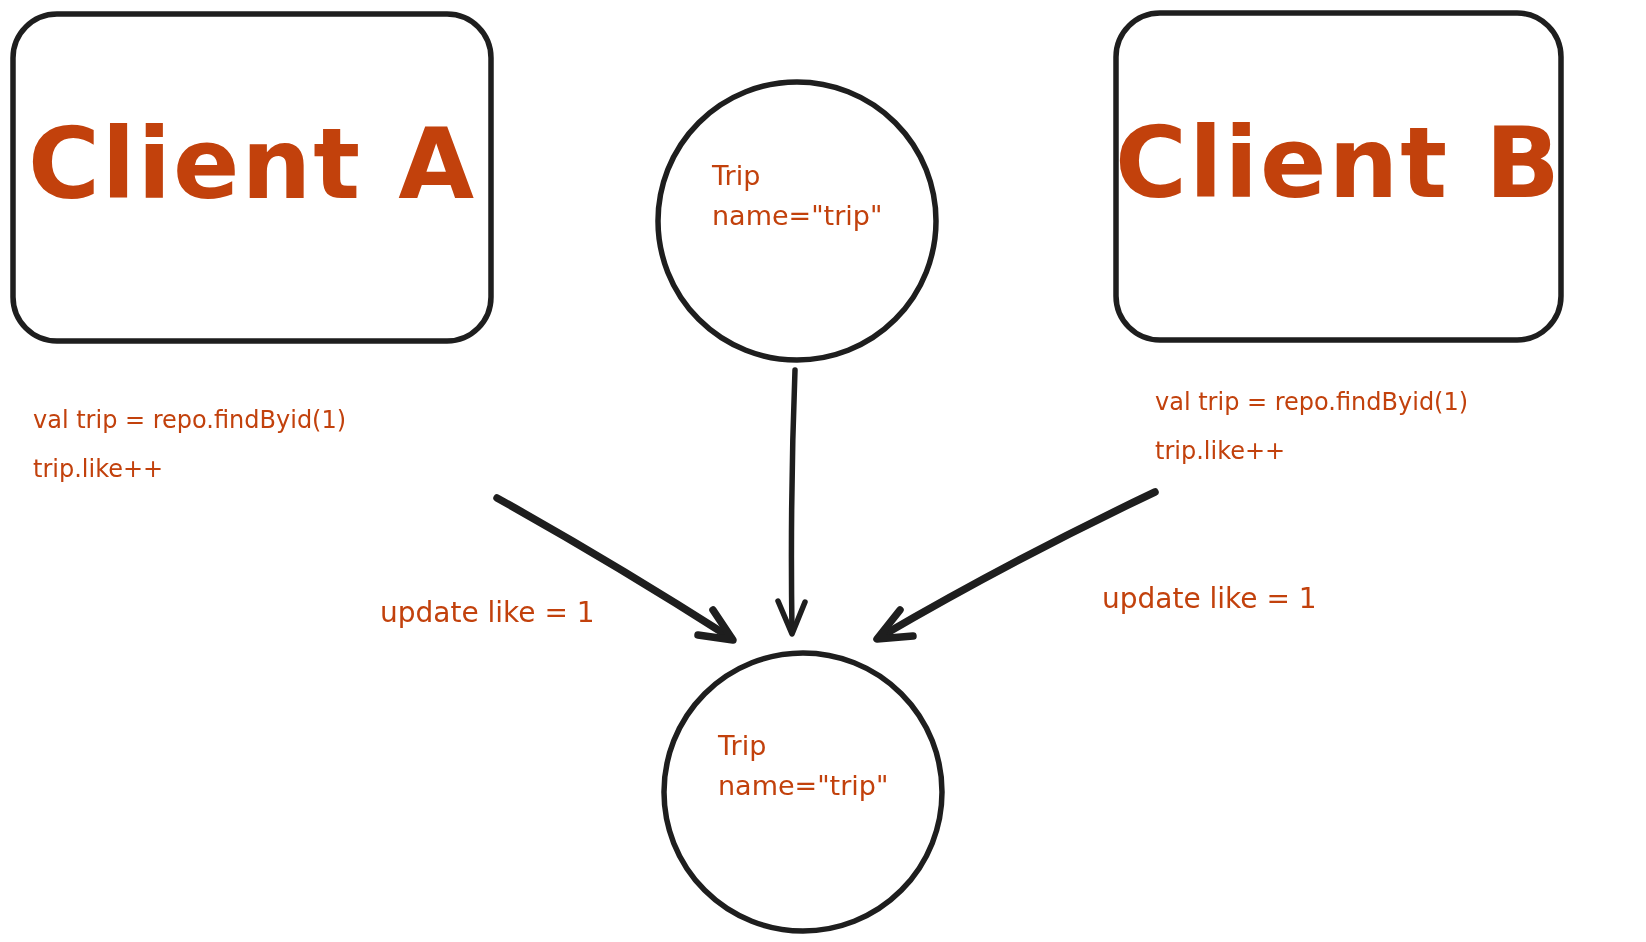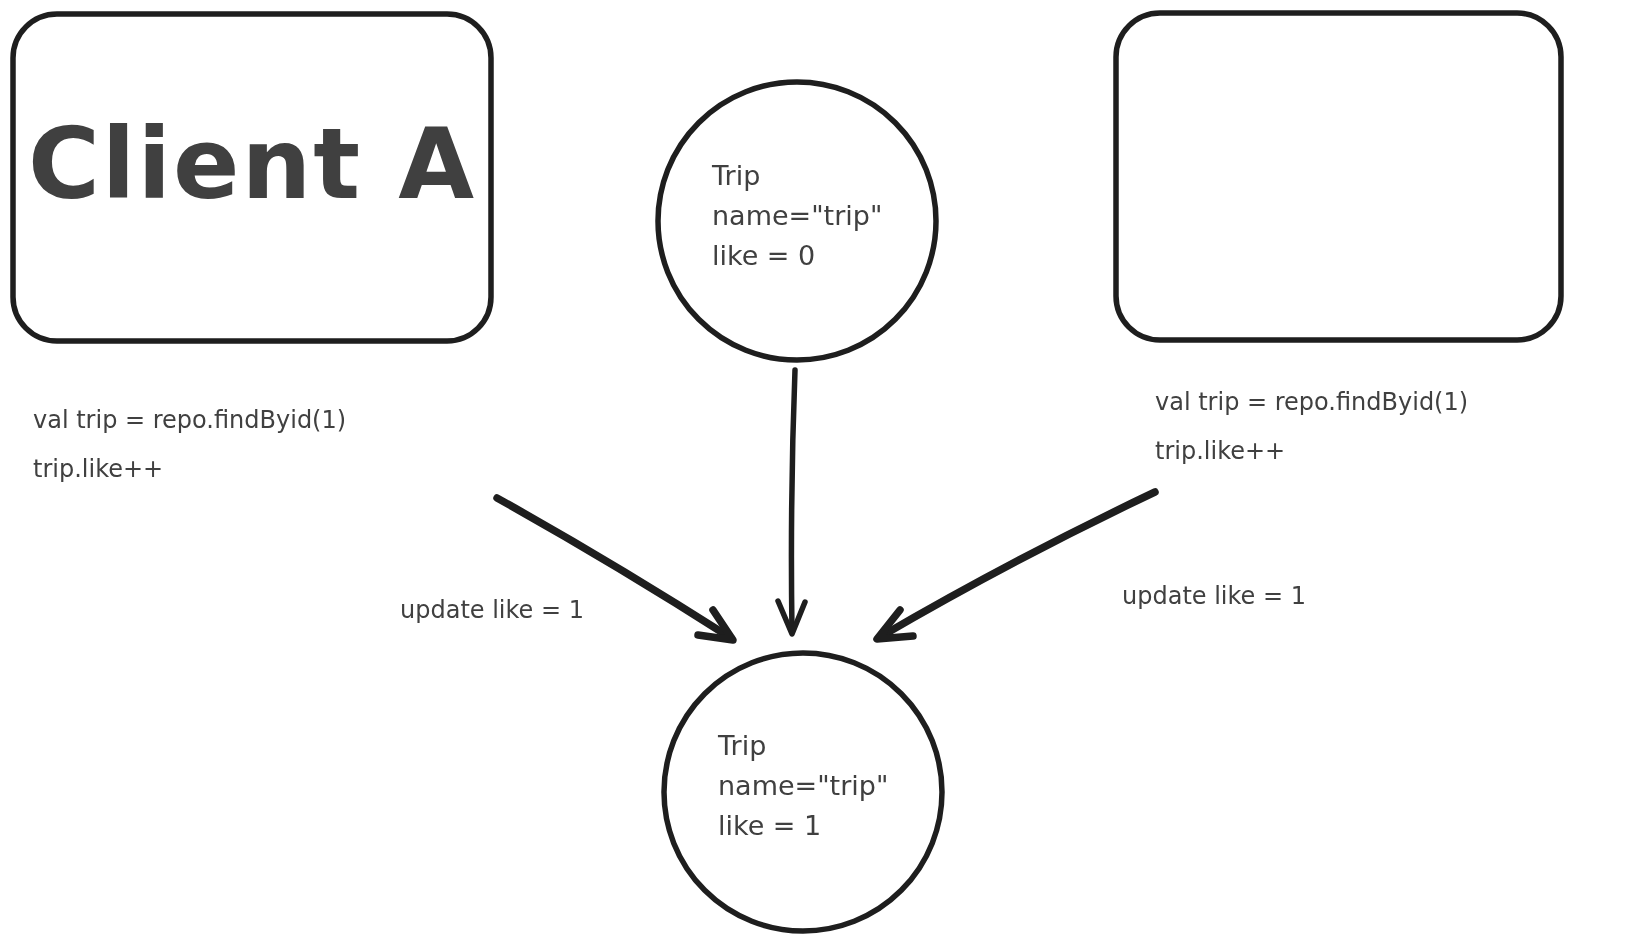--- a/index.html
+++ b/index.html
@@ -2,21 +2,21 @@
 <html><head>
 <meta charset="utf-8">
 <style>
   html, body { margin: 0; padding: 0; background: #ffffff; }
   .canvas {
     position: relative;
     width: 1646px;
     height: 942px;
     background: #ffffff;
     font-family: "DejaVu Sans", "Liberation Sans", sans-serif;
-    color: #404040;
+    color: #c2410c;
     overflow: hidden;
   }
   .shapes {
     position: absolute;
     left: 0; top: 0;
     width: 1646px; height: 942px;
   }
   .abs { position: absolute; }
   .client-label {
     font-size: 98px;
@@ -34,23 +34,22 @@
     font-size: 27px;
     line-height: 40px;
     white-space: nowrap;
   }
   .code-text {
     font-size: 24px;
     line-height: 49px;
     white-space: nowrap;
   }
   .update-label {
-    font-size: 24px;
+    font-size: 28px;
     white-space: nowrap;
-    margin-left: 20px;
   }
 </style>
 </head>
 <body>
 
 <div class="canvas">
 
   <svg class="shapes" viewBox="0 0 1646 942">
 
     <rect x="13" y="14" width="478" height="327" rx="44" ry="44" fill="#ffffff" stroke="#1e1e1e" stroke-width="5.5"></rect>
@@ -74,31 +73,32 @@
     <g stroke="#1e1e1e" fill="none" stroke-linecap="round" stroke-linejoin="round">
       <path d="M1155,492 Q1012,560 880,637" stroke-width="7.5"></path>
       <path d="M900,610 L877,639 L913,636" stroke-width="7.5"></path>
     </g>
   </svg>
 
   <div class="abs client-box-text" style="left:13px; top:14px; width:478px; height:327px;">
     <span class="client-label">Client A</span>
   </div>
 
+  <div class="abs client-box-text" style="left:1116px; top:13px; width:445px; height:327px;">
+    <span class="client-label">Client B</span>
+  </div>
 
   <div class="abs node-text" style="left:712px; top:156px;">
     <div>Trip</div>
     <div>name="trip"</div>
-    <div>like = 0</div>
   </div>
 
   <div class="abs node-text" style="left:718px; top:726px;">
     <div>Trip</div>
     <div>name="trip"</div>
-    <div>like = 1</div>
   </div>
 
   <div class="abs code-text" style="left:33px; top:396px;">
     <div>val trip = repo.findByid(1)</div>
     <div>trip.like++</div>
   </div>
 
   <div class="abs code-text" style="left:1155px; top:378px;">
     <div>val trip = repo.findByid(1)</div>
     <div>trip.like++</div>

